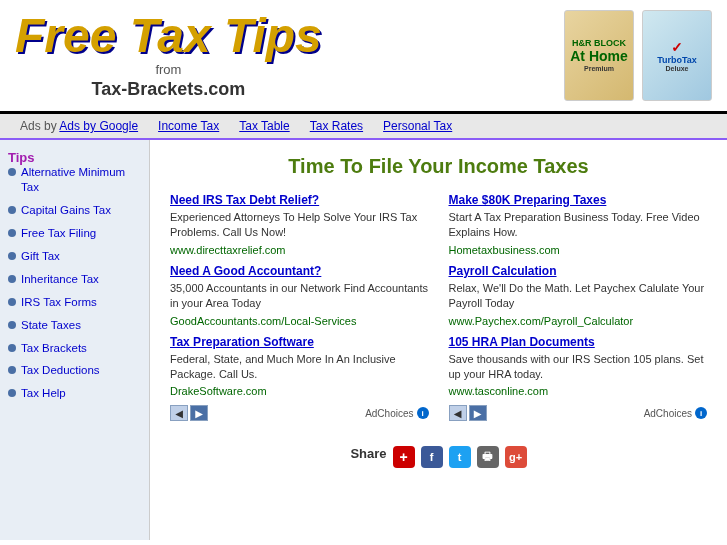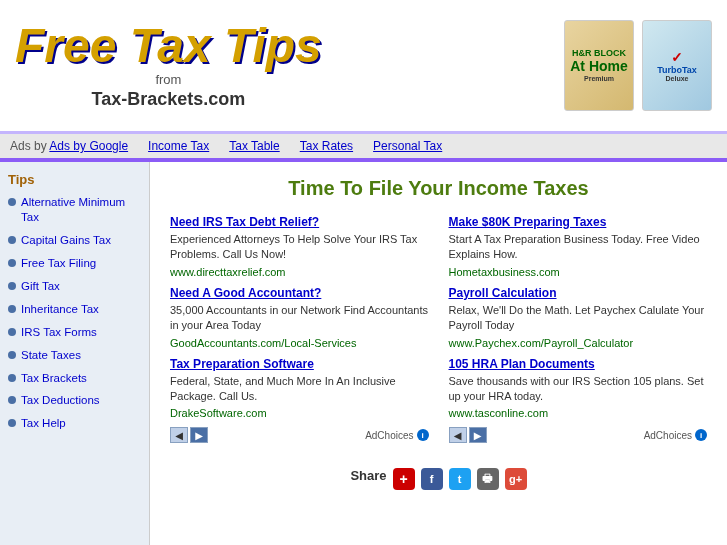--- a/index.html
+++ b/index.html
@@ -1,22 +1,22 @@
 <!DOCTYPE html>
 <html><head>
   <meta charset="utf-8">
   <style>
     * { margin: 0; padding: 0; box-sizing: border-box; }
     body { font-family: Arial, sans-serif; font-size: 12px; background: #fff; width: 727px; }
 
     
     #header {
       background: #fff;
-      border-bottom: 3px solid #c4b5fd;
-      padding: 20px 15px;
+      border-bottom: 3px solid #000000;
+      padding: 10px 15px;
       display: flex;
       align-items: center;
       justify-content: space-between;
       min-height: 90px;
     }
     #header-left { display: flex; flex-direction: column; }
     .header-title {
       font-size: 48px;
       font-weight: 900;
       font-style: italic;
@@ -72,22 +72,22 @@
       text-align: center;
       line-height: 1.1;
     }
     .hrblock-sub { font-size: 7px; color: #333; }
     .turbotax-logo { color: #0047ab; font-size: 9px; font-weight: bold; }
     .turbotax-check { color: #cc0000; font-size: 14px; }
 
     
     #navbar {
       background: #e8e8e8;
-      border-bottom: 4px solid #8b5cf6;
-      padding: 5px 10px;
+      border-bottom: 2px solid #8b5cf6;
+      padding: 5px 20px;
       display: flex;
       align-items: flex-start;
       gap: 20px;
       font-size: 12px;
     }
     .nav-ads { color: #555; }
     .nav-ads span { color: #0000cc; text-decoration: underline; cursor: pointer; }
     .nav-link { color: #0000cc; text-decoration: underline; cursor: pointer; }
 
     
@@ -99,23 +99,22 @@
     
     #sidebar {
       width: 150px;
       background: #e8eef5;
       border-right: 1px solid #ccc;
       padding: 10px 8px;
       flex-shrink: 0;
     }
     .sidebar-title {
       font-weight: bold;
-      color: #a16207;
+      color: #a21caf;
       font-size: 13px;
-      margin-bottom: 8px;
     }
     .sidebar-item {
       display: flex;
       align-items: flex-start;
       margin-bottom: 8px;
       line-height: 1.3;
     }
     .sidebar-bullet {
       width: 8px;
       height: 8px;

